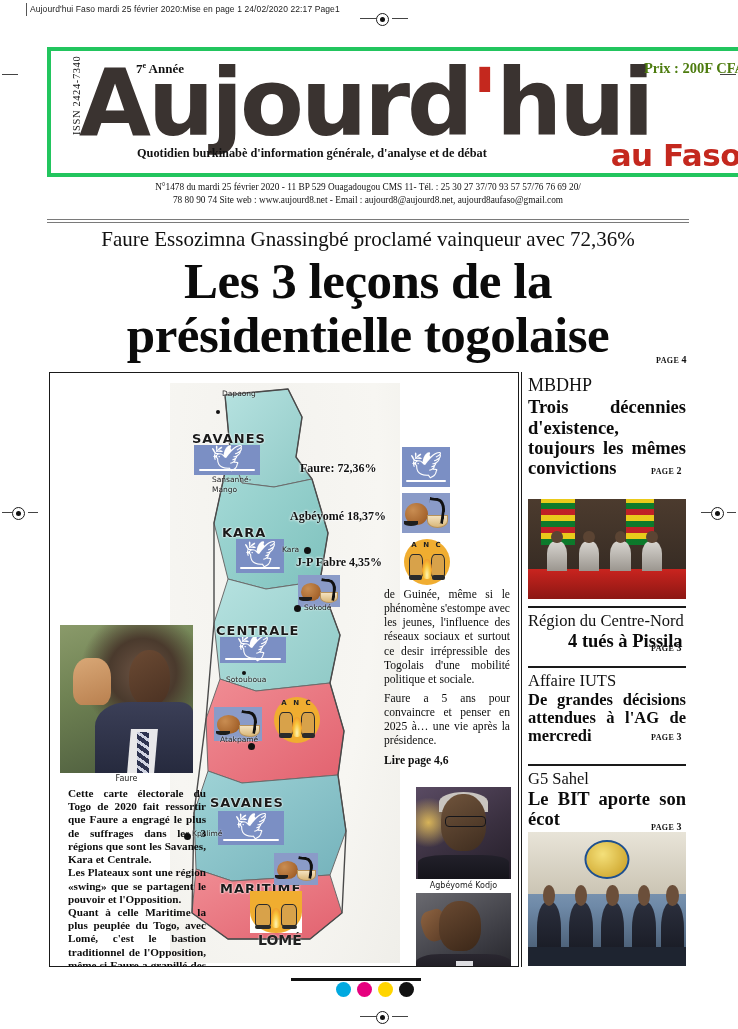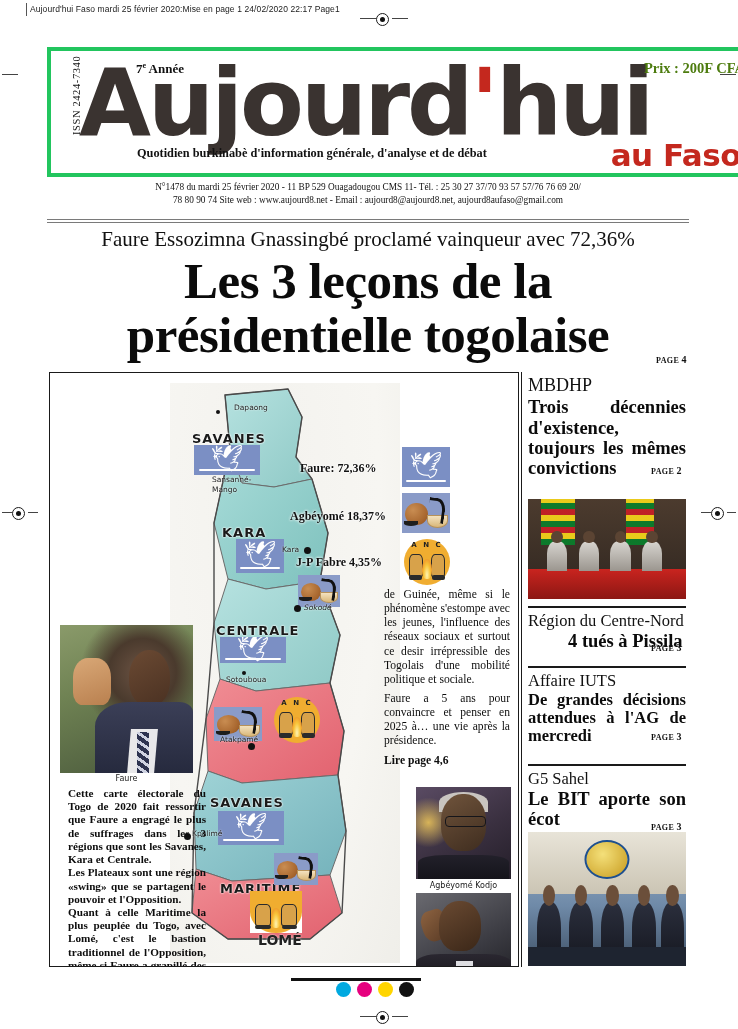--- a/index.html
+++ b/index.html
@@ -606,30 +606,30 @@
           <div class="hand l">
               <span class="cuff"></span>
             </div>
           <div class="hand r">
               <span class="cuff"></span>
             </div>
           <div class="flame"></div>
         </div>
 
         <div class="city-dot sm" style="left:46px; top:27px;"></div>
-        <div class="city" style="left:52px; top:20px;margin-left:12px;">Dapaong</div>
+        <div class="city" style="left:52px; top:6px;">Dapaong</div>
 
         <div class="city" style="left:42px; top:92px;">Sansanné-</div>
         <div class="city" style="left:42px; top:102px;">Mango</div>
 
         <div class="city-dot" style="left:134px; top:164px;"></div>
         <div class="city" style="left:112px; top:162px;">Kara</div>
 
         <div class="city-dot" style="left:124px; top:222px;"></div>
-        <div class="city" style="left:134px; top:220px;font-style:italic;">Sokodé</div>
+        <div class="city" style="left:134px; top:220px;">Sokodé</div>
 
         <div class="city-dot sm" style="left:72px; top:288px;"></div>
         <div class="city" style="left:56px; top:292px;">Sotouboua</div>
 
         <div class="city-dot" style="left:78px; top:360px;"></div>
         <div class="city" style="left:50px; top:352px;">Atakpamé</div>
 
         <div class="city-dot" style="left:14px; top:450px;"></div>
         <div class="city" style="left:22px; top:446px;">Kpalimé</div>
 

